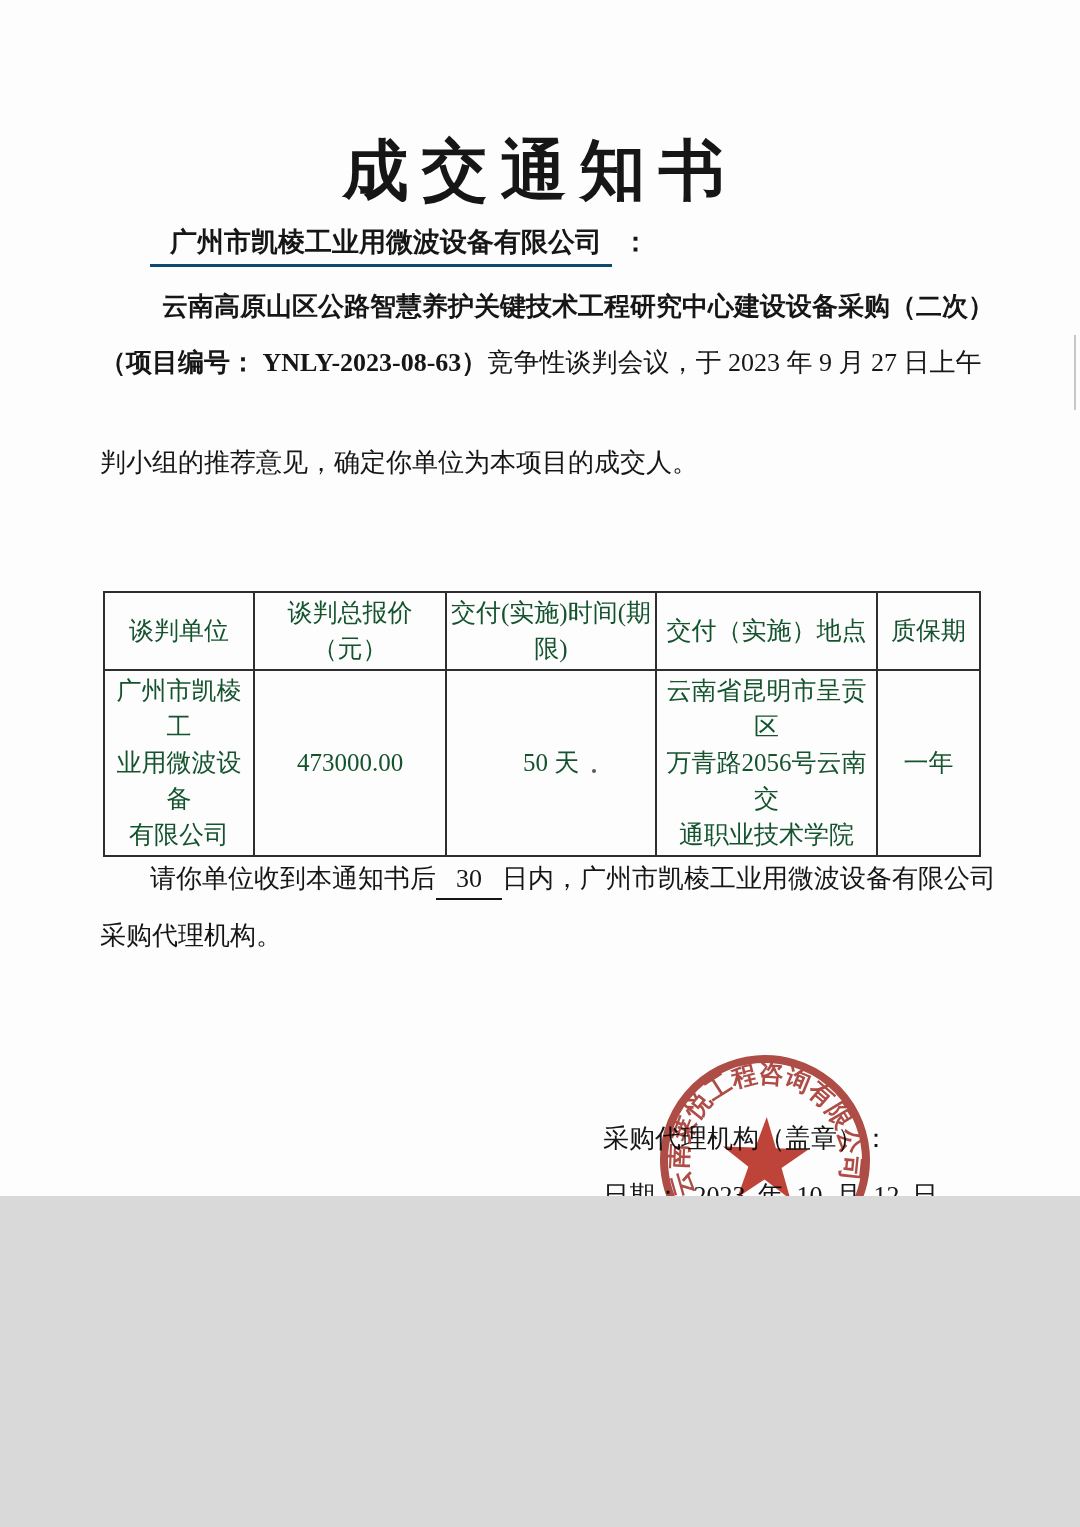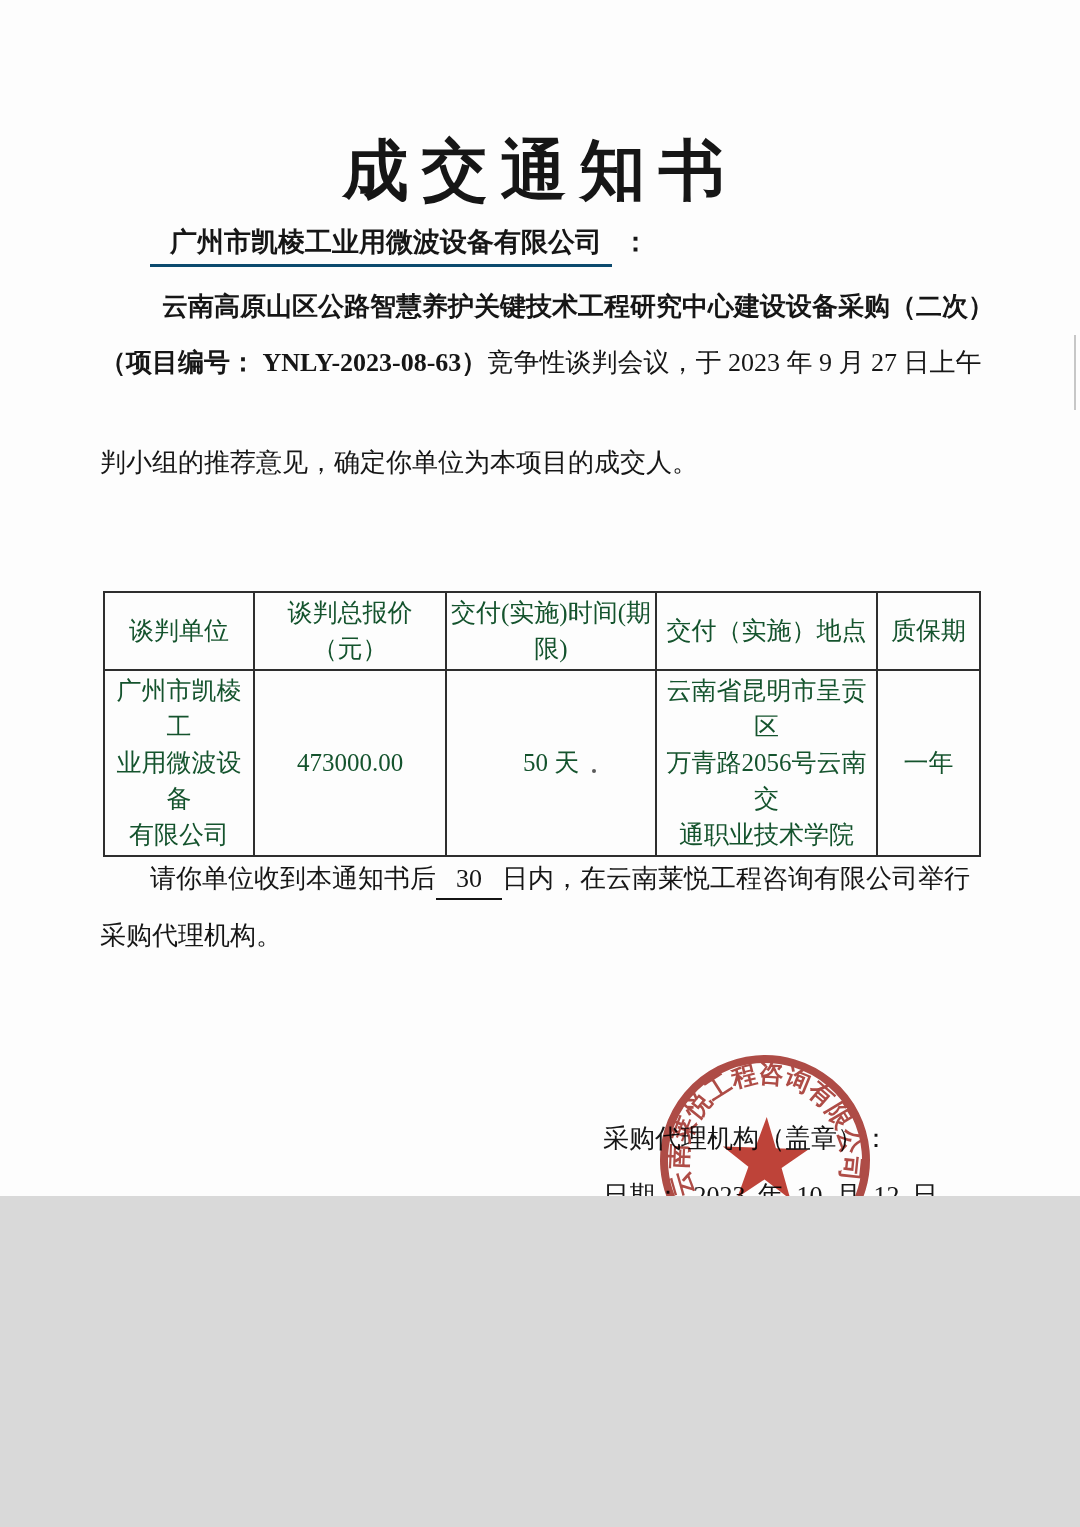--- a/index.html
+++ b/index.html
@@ -123,21 +123,21 @@
         <td>473000.00</td>
         <td>50 天</td>
         <td>云南省昆明市呈贡区
 万青路2056号云南交
 通职业技术学院</td>
         <td>一年</td>
       </tr>
     </tbody>
   </table>
 
-  <div class="abs line c1"><span>请你单位收到本通知书后</span><span class="days">30</span><span>日内，在云南莱悦工程咨询有限公司举行</span></div>
+  <div class="abs line c1"><span>请你单位收到本通知书后</span><span class="days">30</span><span>日内，广州市凯棱工业用微波设备有限公司</span></div>
   <div class="abs line c2">采购代理机构。</div>
 
   <div class="abs sig1">采购代理机构（盖章）：</div>
   <div class="abs sig2">日期： 2023 年 10 月 12 日</div>
 
   <svg class="seal" viewBox="0 0 228 228" xmlns="http://www.w3.org/2000/svg">
     <circle cx="114" cy="114" r="101" fill="none" stroke="#a93c36" stroke-width="8"></circle>
     <polygon points="114,71 124.3,101.8 156.8,102.1 130.6,121.4 140.5,152.4 114,133.5 87.5,152.4 97.4,121.4 71.2,102.1 103.7,101.8" fill="#bb3328" transform="rotate(7 114 116)"></polygon>
     <defs>
       <path id="sealArc" d="M 40.7 140.7 A 78 78 0 1 1 187.3 140.7" fill="none"></path>

